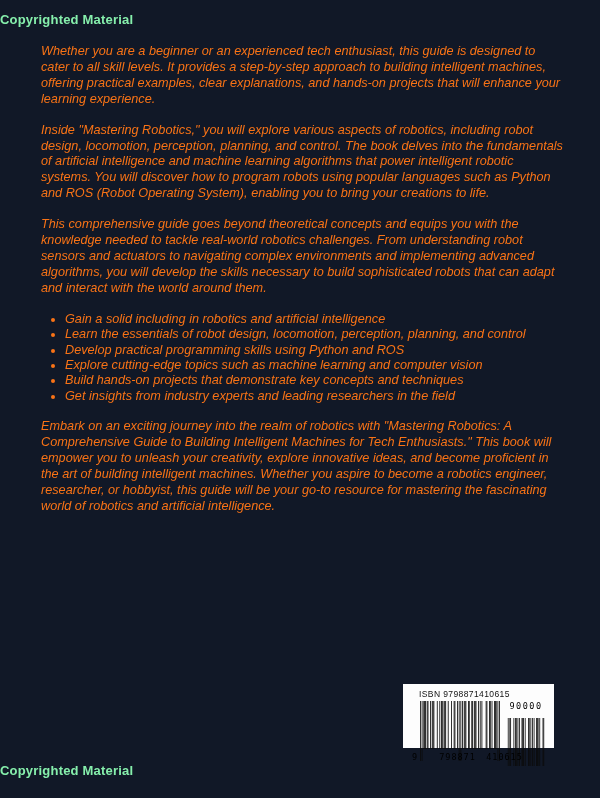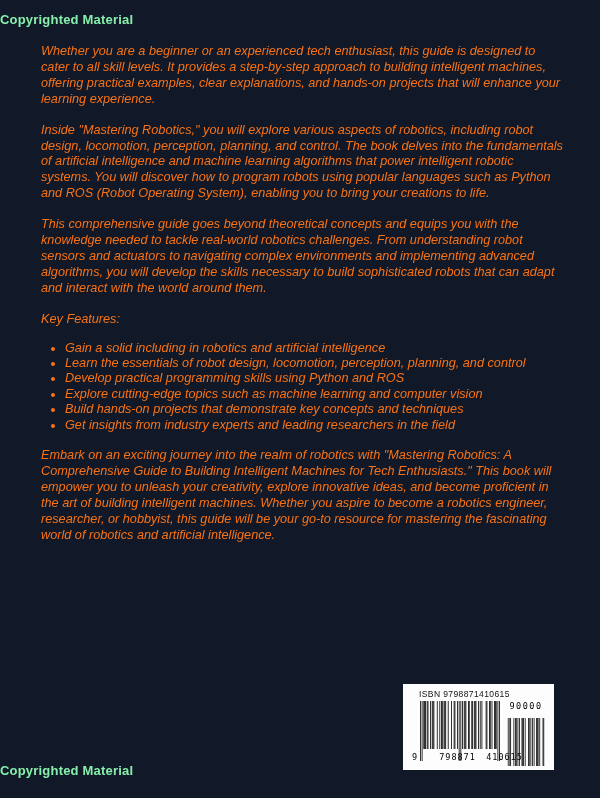--- a/index.html
+++ b/index.html
@@ -35,21 +35,21 @@
   .content ul {
     margin: 0 0 15px 0;
     padding-left: 24px;
     list-style: disc;
   }
   .content li { line-height: 15.4px; }
 
   .barcode-box {
     position: absolute;
     left: 403px; top: 684px;
-    width: 151px; height: 86px;
+    width: 151px; height: 64px;
     background: #fdfdfd;
     box-sizing: border-box;
   }
   .isbn-label {
     margin: 5px 0 2px 16px;
     font-size: 8.5px;
     letter-spacing: 0.4px;
     color: #111;
     white-space: nowrap;
   }
@@ -85,21 +85,20 @@
 </style>
 </head>
 <body>
 
 <div class="banner banner-top">Copyrighted Material</div>
 
 <main class="content">
   <p>Whether you are a beginner or an experienced tech enthusiast, this guide is designed to cater to all skill levels. It provides a step-by-step approach to building intelligent machines, offering practical examples, clear explanations, and hands-on projects that will enhance your learning experience.</p>
   <p>Inside "Mastering Robotics," you will explore various aspects of robotics, including robot design, locomotion, perception, planning, and control. The book delves into the fundamentals of artificial intelligence and machine learning algorithms that power intelligent robotic systems. You will discover how to program robots using popular languages such as Python and ROS (Robot Operating System), enabling you to bring your creations to life.</p>
   <p>This comprehensive guide goes beyond theoretical concepts and equips you with the knowledge needed to tackle real-world robotics challenges. From understanding robot sensors and actuators to navigating complex environments and implementing advanced algorithms, you will develop the skills necessary to build sophisticated robots that can adapt and interact with the world around them.</p>
-  <p class="kf">Key Features:</p>
   <ul>
     <li>Gain a solid including in robotics and artificial intelligence</li>
     <li>Learn the essentials of robot design, locomotion, perception, planning, and control</li>
     <li>Develop practical programming skills using Python and ROS</li>
     <li>Explore cutting-edge topics such as machine learning and computer vision</li>
     <li>Build hands-on projects that demonstrate key concepts and techniques</li>
     <li>Get insights from industry experts and leading researchers in the field</li>
   </ul>
   <p>Embark on an exciting journey into the realm of robotics with "Mastering Robotics: A Comprehensive Guide to Building Intelligent Machines for Tech Enthusiasts." This book will empower you to unleash your creativity, explore innovative ideas, and become proficient in the art of building intelligent machines. Whether you aspire to become a robotics engineer, researcher, or hobbyist, this guide will be your go-to resource for mastering the fascinating world of robotics and artificial intelligence.</p>
 </main>

